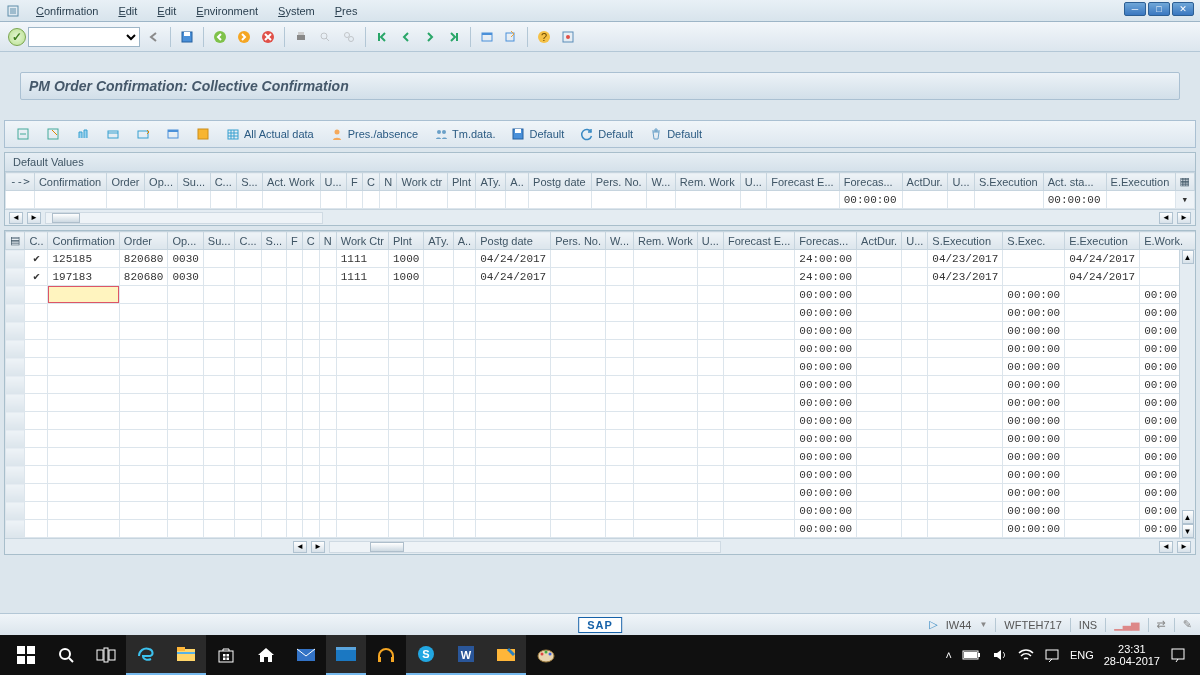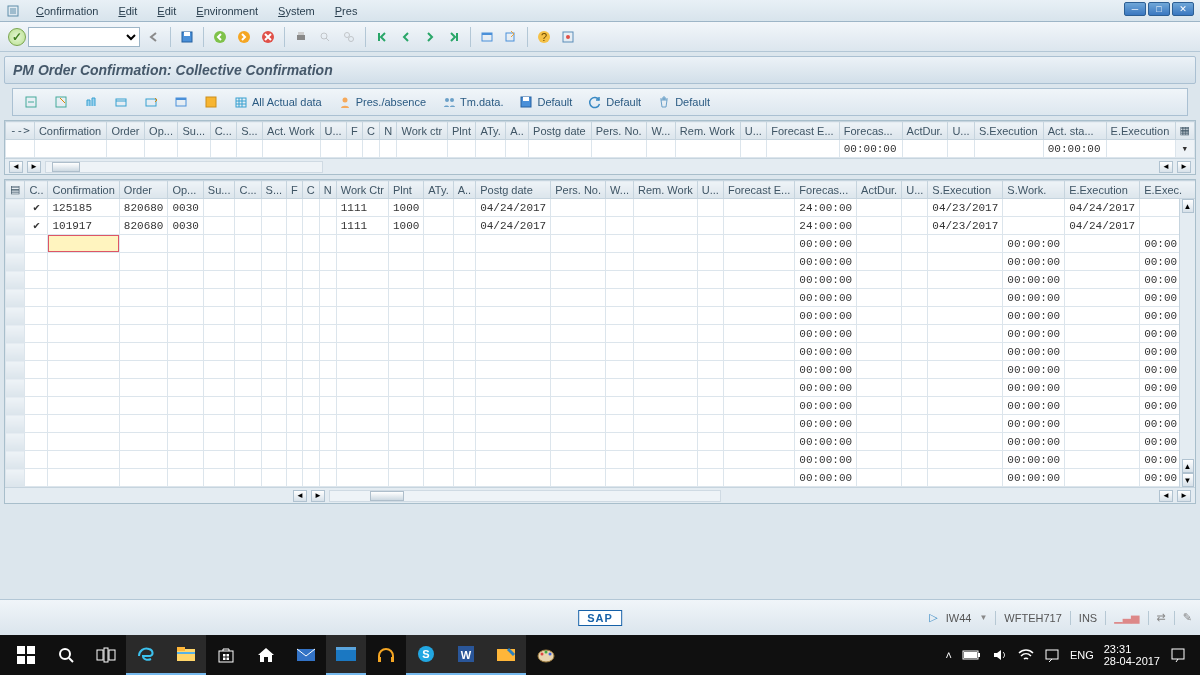--- a/index.html
+++ b/index.html
@@ -15,24 +15,24 @@
 
 
 .stdtoolbar { height: 30px; background: linear-gradient(#f2f6fa, #dce6ee); border-bottom: 1px solid #b3c7d6; display:flex; align-items:center; padding: 0 8px; gap:4px; }
 .okcode { display:flex; align-items:center; gap:2px; }
 .okcheck { width:18px; height:18px; border:1px solid #7aa54e; border-radius:50%; background:radial-gradient(#e5f6d6,#b8e08e); color:#3f7f1f; display:flex; align-items:center; justify-content:center; font-weight:bold; font-size:12px;}
 .okcode select { width:112px; height:20px; border:1px solid #9db5c7; background:#fff; }
 .tbicon { width:20px; height:20px; display:flex; align-items:center; justify-content:center; border:1px solid transparent; border-radius:2px; }
 .sepv { width:1px; height:20px; background:#b3c7d6; margin:0 2px; }
 
 
-.titlebar { height: 28px; background: linear-gradient(#ecf2f7,#d2dfe9); border:1px solid #aac0d2; margin:4px; border-radius:2px; display:flex; align-items:center; padding:0 8px; font-weight:bold; font-style:italic; font-size:14px; color:#45586a; }
-
-
-.apptoolbar { height: 28px; background: linear-gradient(#f0f5f9,#dde7ef); border:1px solid #aac0d2; margin:0 12px; display:flex; align-items:center; padding:0 4px; gap:2px; }
+.titlebar { height: 28px; background: linear-gradient(#ecf2f7,#d2dfe9); border:1px solid #aac0d2; margin:20px; border-radius:2px; display:flex; align-items:center; padding:0 8px; font-weight:bold; font-style:italic; font-size:14px; color:#45586a; }
+
+
+.apptoolbar { height: 28px; background: linear-gradient(#f0f5f9,#dde7ef); border:1px solid #aac0d2; margin:0 4px; display:flex; align-items:center; padding:0 4px; gap:2px; }
 .appbtn { height:22px; display:flex; align-items:center; padding:0 6px; gap:4px; border:1px solid transparent; border-radius:2px; color:#2a5a82;}
 
 
 .panel { margin:4px; border:1px solid #a8becb; background:#edf3f7; }
 .panel-title { background: linear-gradient(#e6eef4,#d5e1ea); border-bottom:1px solid #b7cad7; padding:3px 8px; color:#3f5565; font-weight:normal; }
 .grid-wrap { position:relative; }
 
 
 table.grid { border-collapse: collapse; width: 100%; background:#fff; }
 table.grid th { background: linear-gradient(#eef3f7,#dce5ec); border:1px solid #c6d4de; padding:2px 4px; font-weight:normal; color:#3f5565; text-align:left; white-space:nowrap; height:18px; }
@@ -44,31 +44,31 @@
 
 .hscroll { height:16px; background:#e4ecf2; border-top:1px solid #c6d4de; display:flex; align-items:center; padding:0 4px; gap:4px;}
 .hsbtn { width:14px; height:12px; background:linear-gradient(#fff,#d7e1e9); border:1px solid #b0c2d0; font-size:8px; display:flex; align-items:center; justify-content:center;}
 .hstrack { flex:1; height:12px; background:#eef3f7; border:1px solid #cfdae3; position:relative;}
 .hsthumb { position:absolute; left:40px; top:0; width:34px; height:10px; background:linear-gradient(#fff,#cdd9e2); border:1px solid #aebecb;}
 
 .vscroll { position:absolute; right:0; top:19px; bottom:0; width:16px; background:#e4ecf2; border-left:1px solid #c6d4de; display:flex; flex-direction:column; align-items:center; }
 .vscroll .hsbtn { width:12px; height:14px; }
 
 
-.statusbar { position:absolute; left:0; right:0; bottom:40px; height:36px; background:linear-gradient(#f0f5f9,#dbe5ed); border-top:1px solid #b3c7d6; display:flex; align-items:center; justify-content:center; font-size:11px; color:#666;}
+.statusbar { position:absolute; left:0; right:0; bottom:40px; height:22px; background:linear-gradient(#f0f5f9,#dbe5ed); border-top:1px solid #b3c7d6; display:flex; align-items:center; justify-content:center; font-size:11px; color:#666;}
 .sap-logo { position:absolute; left:50%; transform:translateX(-50%); font-weight:bold; color:#1661a8; background:#fff; padding:1px 8px; border:1px solid #1661a8; font-family: Arial; letter-spacing:1px;}
 .status-right { position:absolute; right:8px; display:flex; align-items:center; gap:8px; color:#555;}
 .status-right .sep { width:1px; height:14px; background:#b6c8d4;}
 
 
 .taskbar { position:absolute; left:0; right:0; bottom:0; height:40px; background:#101010; display:flex; align-items:center; padding:0 6px; }
 .taskbar .ticon { width:40px; height:40px; display:flex; align-items:center; justify-content:center; color:#fff; }
 .taskbar .ticon.active { border-bottom:2px solid #76b9ed; background:#2a2a2a;}
 .tray { margin-left:auto; display:flex; align-items:center; gap:10px; color:#fff; padding-right:8px;}
-.tray .clock { text-align:left; font-size:11px; line-height:12px;}
+.tray .clock { text-align:center; font-size:11px; line-height:12px;}
 
 
 .dv-row td { height:20px; }
 .arrow-cell { width:24px; text-align:center; color:#666; font-family:monospace;}
 
 .confirmations-body { max-height: 330px; overflow:hidden; position:relative;}
 
 svg { display:block; }
 </style>
 </head>
@@ -279,20 +279,21 @@
     </span>
   <span class="appbtn">
       <svg width="14" height="14">
         <path d="M4 5h6l-1 7H5zM3 4h8M6 2h2v2H6z" fill="none" stroke="#6aa0c8"></path>
       </svg>
       <span>Default</span>
     </span>
 </div>
 
 <div class="panel">
+  <div class="panel-title">Default Values</div>
   <div class="grid-wrap">
     <table class="grid">
       <thead>
           <tr id="dv-head">
             <th class="arrow-cell">--&gt;</th>
             <th>Confirmation</th>
             <th>Order</th>
             <th>Op...</th>
             <th>Su...</th>
             <th>C...</th>
@@ -391,23 +392,23 @@
             <th>Postg date</th>
             <th>Pers. No.</th>
             <th>W...</th>
             <th>Rem. Work</th>
             <th>U...</th>
             <th>Forecast E...</th>
             <th>Forecas...</th>
             <th>ActDur.</th>
             <th>U...</th>
             <th>S.Execution</th>
-            <th>S.Work.</th>
+            <th>S.Exec.</th>
             <th>E.Execution</th>
-            <th>E.Exec.</th>
+            <th>E.Work.</th>
           </tr>
         </thead>
       <tbody id="conf-body">
           <tr>
             <td class="rowsel"></td>
             <td class="check">✔</td>
             <td class="">125185</td>
             <td class="">820680</td>
             <td class="">0030</td>
             <td class=""></td>
@@ -430,21 +431,21 @@
             <td class=""></td>
             <td class=""></td>
             <td class="">04/23/2017</td>
             <td class=""></td>
             <td class="">04/24/2017</td>
             <td class=""></td>
           </tr>
           <tr>
             <td class="rowsel"></td>
             <td class="check">✔</td>
-            <td class="">101917</td>
+            <td class="">197183</td>
             <td class="">820680</td>
             <td class="">0030</td>
             <td class=""></td>
             <td class=""></td>
             <td class=""></td>
             <td class=""></td>
             <td class=""></td>
             <td class=""></td>
             <td class="">1111</td>
             <td class="">1000</td>

